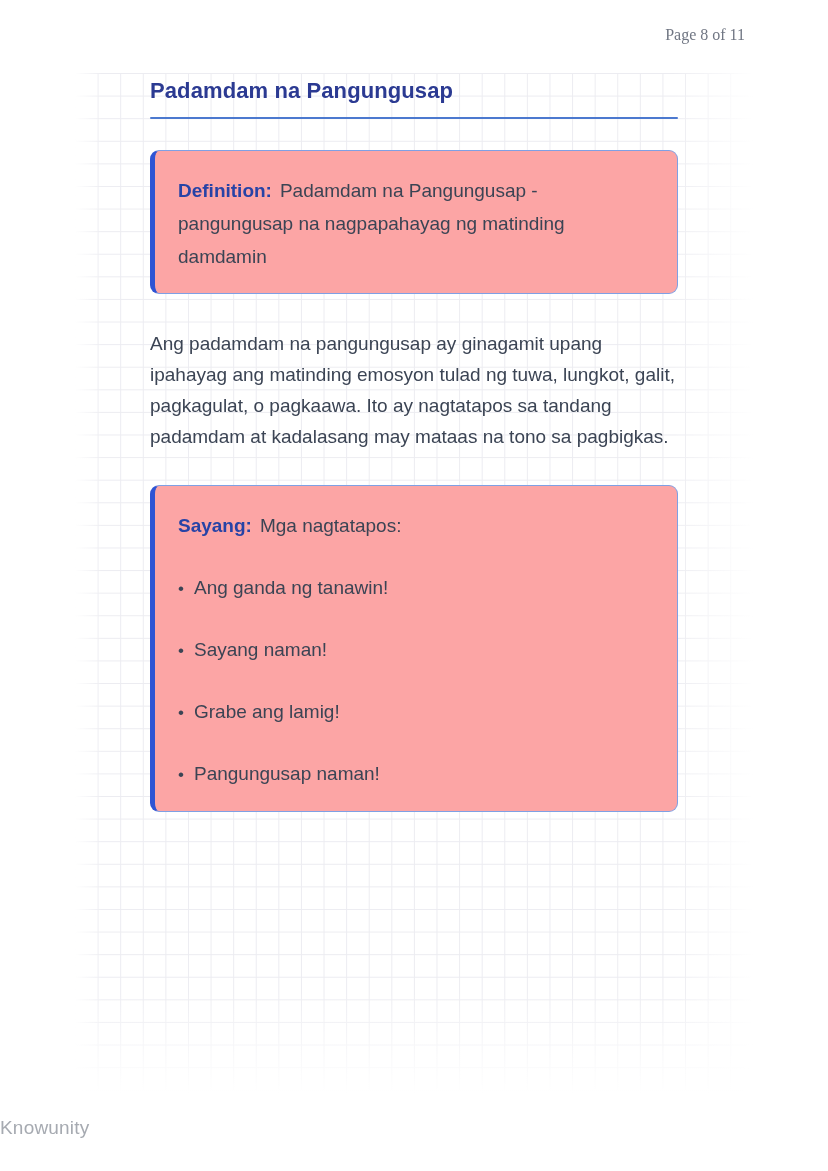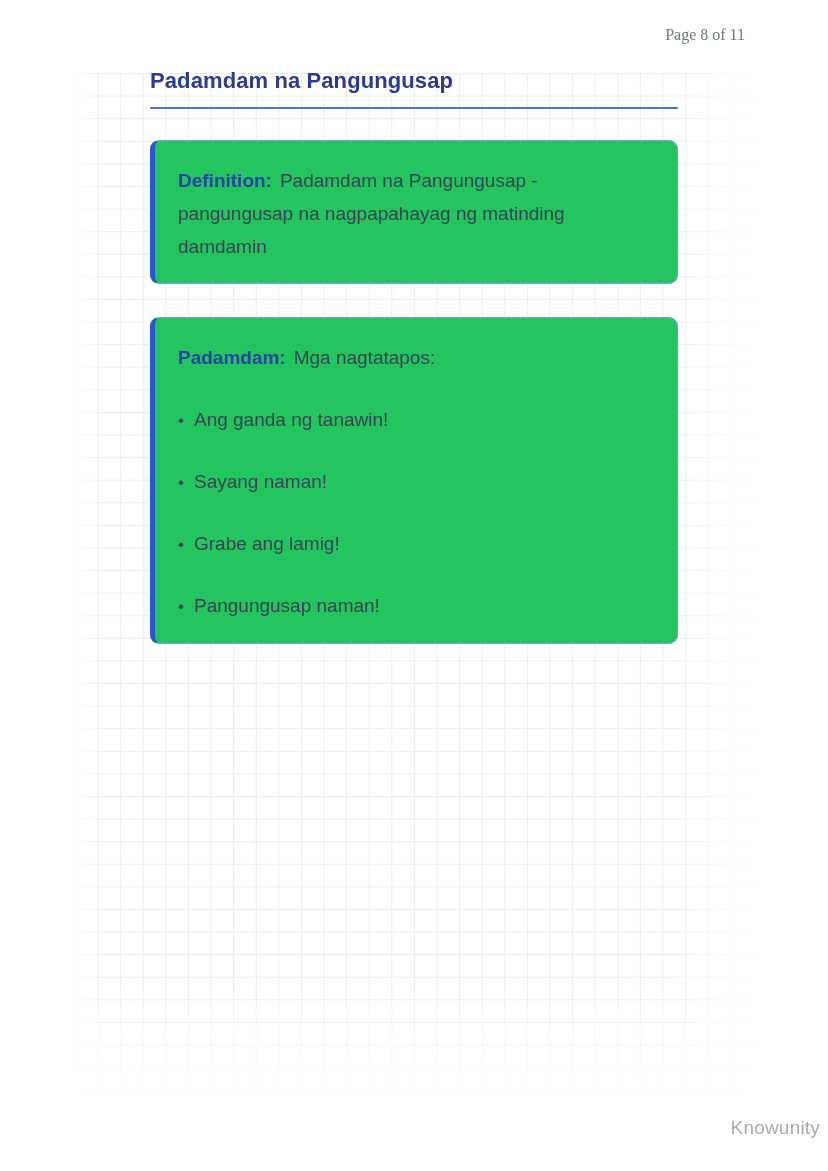--- a/index.html
+++ b/index.html
@@ -42,21 +42,21 @@
     top: 26px;
     right: 75px;
     font-family: "Liberation Serif", "DejaVu Serif", serif;
     font-size: 16px;
     color: var(--muted-gray);
   }
   
   .content {
     position: absolute;
     left: 150px;
-    top: 67px;
+    top: 77px;
     width: 528px;
   }
   .page-title {
     margin: 0;
     font-size: 22px;
     line-height: 28px;
     font-weight: bold;
     color: var(--brand-navy);
     letter-spacing: 0.1px;
   }
@@ -64,21 +64,21 @@
     margin-top: 12px;
     width: 100%;
     height: 2px;
     background: var(--underline-blue);
     border-radius: 1px;
   }
   
   .callout {
     box-sizing: border-box;
     width: 100%;
-    background: #22c55e;
+    background: #fca5a5;
     border: 1.5px solid var(--box-border);
     border-left: 5px solid var(--accent-blue);
     border-radius: 9px;
     padding: 23px 24px 20px 23px;
     font-size: 19px;
     line-height: 33px;
     color: var(--body-text);
   }
   .callout-definition { margin-top: 31px; }
   .callout-example   { margin-top: 33px; }
@@ -103,21 +103,21 @@
     font-size: 17px;
     color: var(--body-text);
   }
   .bullet-text { flex: 1 1 auto; margin-top: 28px; }
   
   .footer-brand {
     position: absolute;
     top: 1117px;
     left: 0;
     width: 100%;
-    text-align: right;
+    text-align: left;
     font-size: 19px;
     font-weight: 500;
     color: var(--footer-gray);
     letter-spacing: 0.2px;
   }
 </style>
 </head>
 <body>
 
 <div class="page">
@@ -129,24 +129,25 @@
   <div class="content">
 
     <h1 class="page-title">Padamdam na Pangungusap</h1>
 
     <div class="title-underline"></div>
 
     <div class="callout callout-definition">
       <span class="callout-label">Definition:</span><span>Padamdam na Pangungusap - pangungusap na nagpapahayag ng matinding damdamin</span>
     </div>
 
+    <p class="body-paragraph">Ang padamdam na pangungusap ay ginagamit upang ipahayag ang matinding emosyon tulad ng tuwa, lungkot, galit, pagkagulat, o pagkaawa. Ito ay nagtatapos sa tandang padamdam at kadalasang may mataas na tono sa pagbigkas.</p>
 
     <div class="callout callout-example">
       <div>
-        <span class="callout-label">Padamdam:</span><span>Mga nagtatapos:</span>
+        <span class="callout-label">Sayang:</span><span>Mga nagtatapos:</span>
       </div>
       <div class="bullet-list">
         <div class="bullet-row">
           <span class="bullet-dot">•</span>
           <span class="bullet-text">Ang ganda ng tanawin!</span>
         </div>
         <div class="bullet-row">
           <span class="bullet-dot">•</span>
           <span class="bullet-text">Sayang naman!</span>
         </div>

